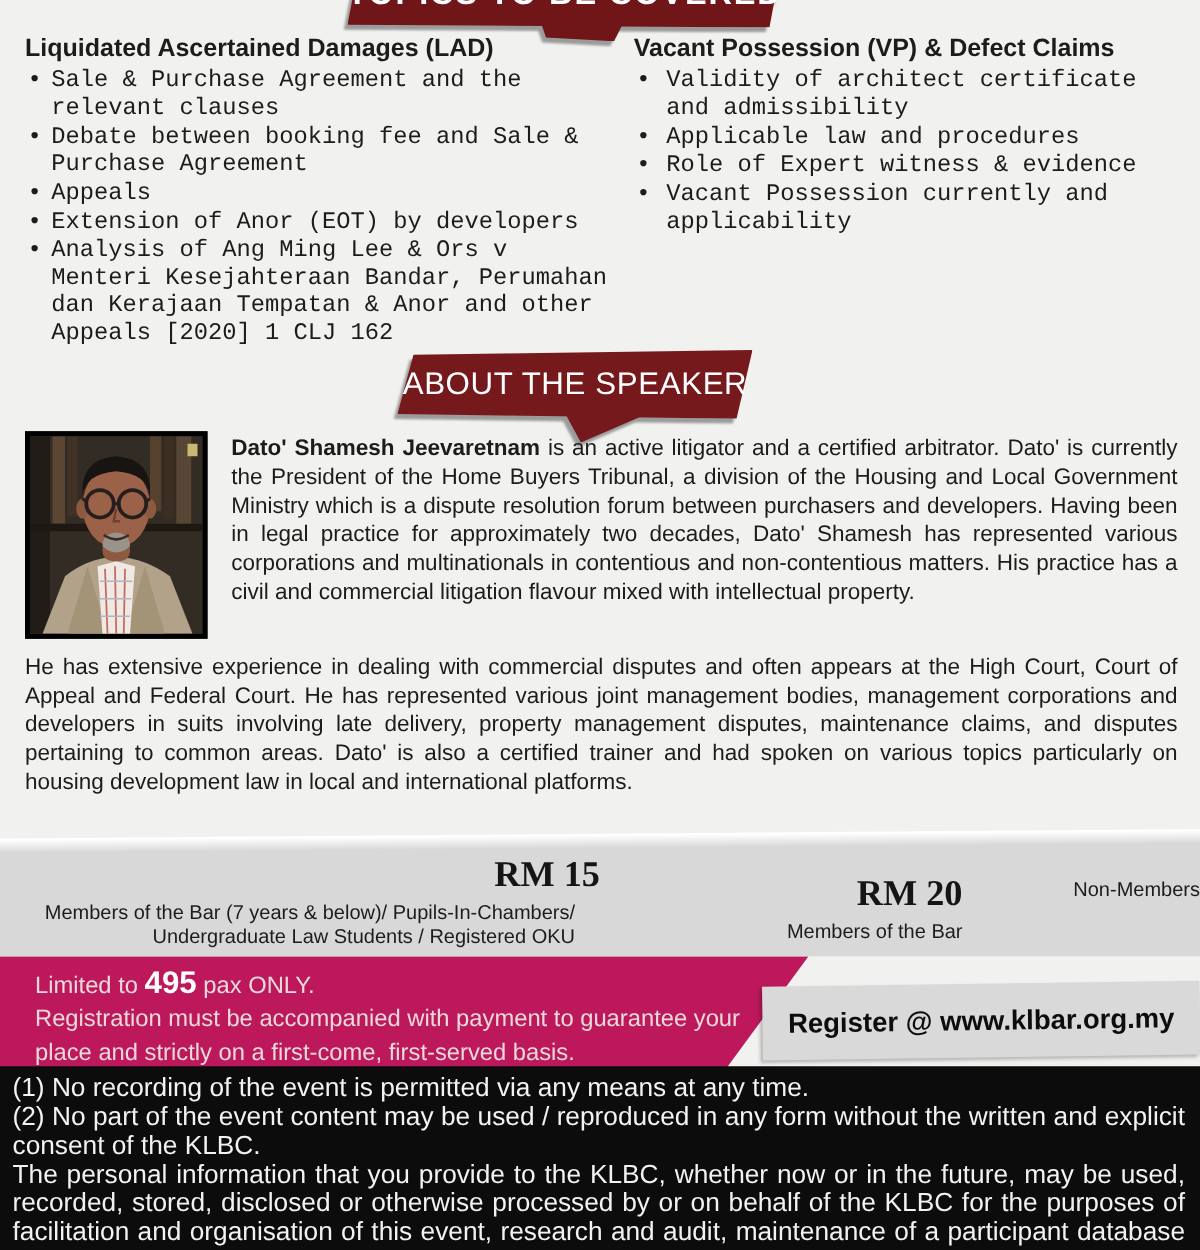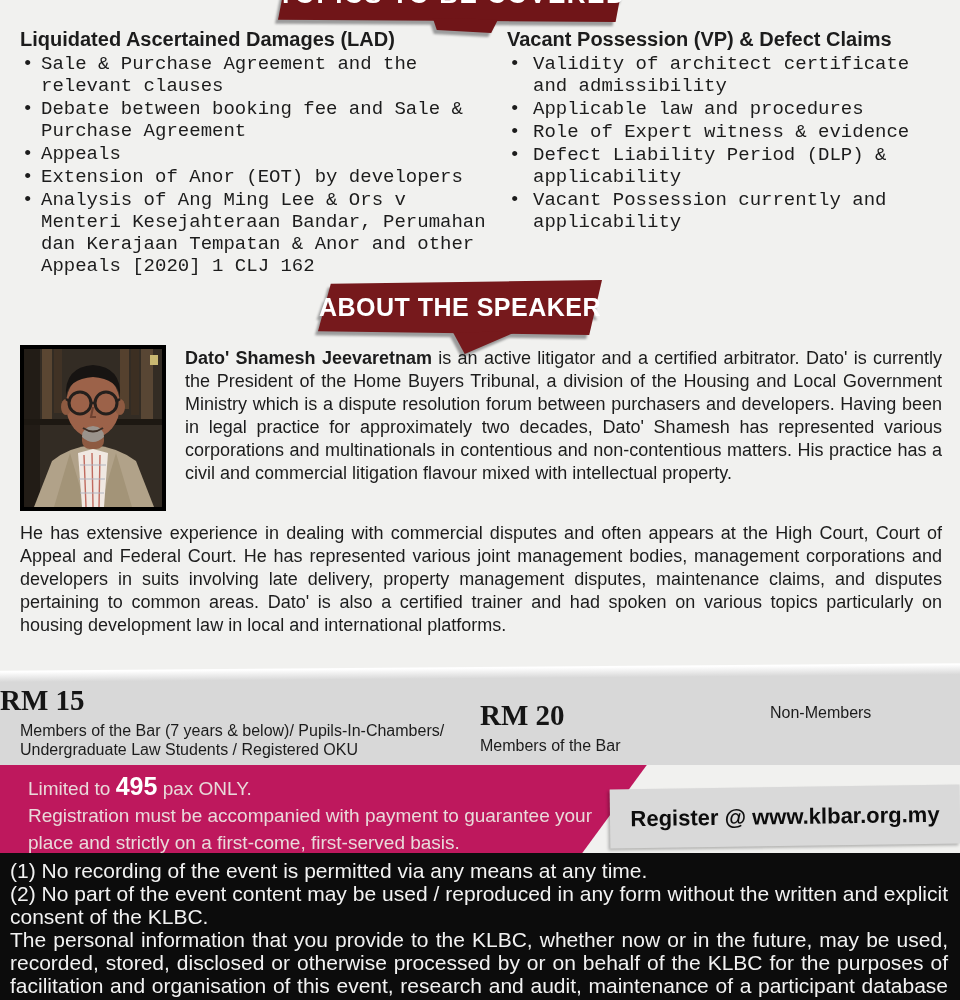--- a/index.html
+++ b/index.html
@@ -14,21 +14,21 @@
   .ribbon-shadowwrap{position:absolute;filter:drop-shadow(-3px 4px 1px #9b9b9b);}
   .ribbon-body{background:#701518;position:absolute;}
   .ribbon-top-wrap{left:278px;top:-34px;width:350px;height:70px;}
   .ribbon-top-body{left:0;top:0;width:348px;height:56px;
     clip-path:polygon(3% 0,100% 0,97% 100%,0 96%);}
   .ribbon-top-tail{left:152px;top:52px;width:68px;height:15px;
     clip-path:polygon(4% 0,100% 10%,90% 100%,10% 80%);}
   .ribbon-top-text{position:absolute;left:0;top:0;width:348px;height:56px;
     display:flex;align-items:center;justify-content:center;
     color:#ffffff;font-size:26px;font-weight:bold;letter-spacing:1.5px;white-space:nowrap;}
-  .ribbon-about-wrap{left:318px;top:280px;width:290px;height:76px;font-weight:bold;}
+  .ribbon-about-wrap{left:318px;top:280px;width:290px;height:76px;}
   .ribbon-about-body{left:0;top:0;width:284px;height:55px;
     clip-path:polygon(4.5% 7%,100% 0,95.5% 100%,0 93%);background:#76191c;}
   .ribbon-about-tail{left:128px;top:51px;width:72px;height:23px;
     clip-path:polygon(10% 8%,100% 0,26% 100%);background:#76191c;}
   .ribbon-about-text{position:absolute;left:0;top:0;width:284px;height:55px;
     display:flex;align-items:center;justify-content:center;
     color:#ffffff;font-size:25px;letter-spacing:.5px;white-space:nowrap;}
   
   .topics{position:absolute;left:20px;top:28px;width:925px;display:flex;}
   .topic-col{flex:none;}
@@ -43,21 +43,21 @@
   .speaker-row{position:absolute;left:20px;top:345px;width:922px;display:flex;}
   .speaker-photo{flex:none;width:138px;height:158px;border:4px solid #000;background:#2b2620;margin-right:19px;}
   .bio{font-size:18px;line-height:23px;text-align:justify;margin:0;}
   .bio1{flex:1;margin-top:2px;}
   .bio2{position:absolute;left:20px;top:522px;width:922px;}
   
   .price-band{position:absolute;left:0;top:674px;width:960px;height:91px;background:#d8d8d8;}
   .price-band::before{content:"";position:absolute;left:-5px;top:-7px;width:970px;height:12px;
     background:linear-gradient(to bottom,#ffffff 10%,#d8d8d8 95%);transform:rotate(-0.45deg);}
   .price-cols{position:relative;display:flex;height:100%;}
-  .tier{text-align:left;}
+  .tier{text-align:right;}
   .tier-1{width:480px;padding-top:10px;}
   .tier-2{width:290px;padding-top:25px;}
   .tier-3{width:190px;padding-top:25px;}
   .price{font-family:"Liberation Serif", serif;font-weight:bold;font-size:29px;color:#151515;}
   .audience{font-size:16px;line-height:19px;margin-top:4px;color:#1c1c1c;}
   .tier-1 .audience{max-width:440px;margin-left:auto;margin-right:auto;}
   
   .reg-ribbon{position:absolute;left:0;top:765px;width:660px;height:90px;background:#be185d;
     clip-path:polygon(0 0,98% 0,88% 100%,0 100%);}
   .reg-text{position:absolute;left:28px;top:8px;width:580px;
@@ -92,21 +92,20 @@
       <li>Extension of Anor (EOT) by developers</li>
       <li>Analysis of Ang Ming Lee &amp; Ors v Menteri Kesejahteraan Bandar, Perumahan dan Kerajaan Tempatan &amp; Anor and other Appeals [2020] 1 CLJ 162</li>
     </ul>
   </div>
   <div class="topic-col right">
     <p class="topic-heading">Vacant Possession (VP) &amp; Defect Claims</p>
     <ul class="topic-list">
       <li>Validity of architect certificate and admissibility</li>
       <li>Applicable law and procedures</li>
       <li>Role of Expert witness &amp; evidence</li>
-      <li>Defect Liability Period (DLP) &amp; applicability</li>
       <li>Vacant Possession currently and applicability</li>
     </ul>
   </div>
 </div>
 
 <div class="ribbon-shadowwrap ribbon-about-wrap">
   <div class="ribbon-body ribbon-about-body"></div>
   <div class="ribbon-body ribbon-about-tail"></div>
   <div class="ribbon-about-text">ABOUT THE SPEAKER</div>
 </div>

